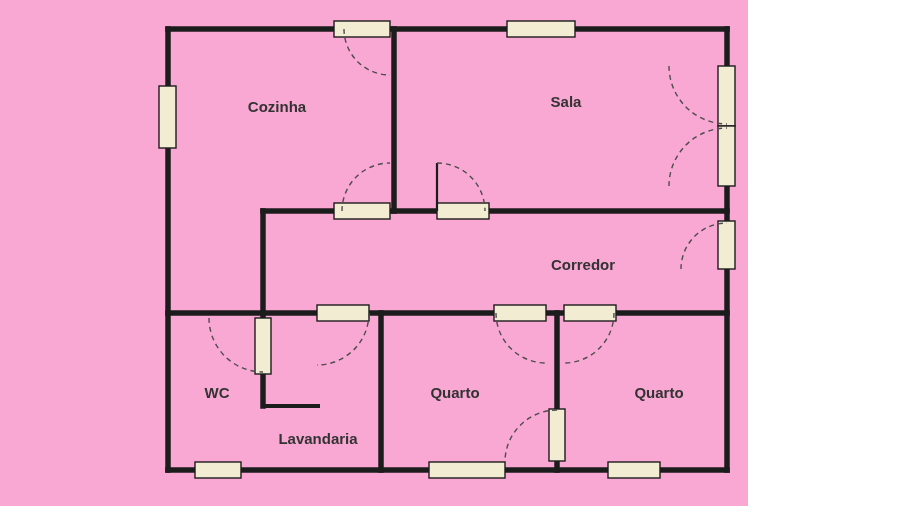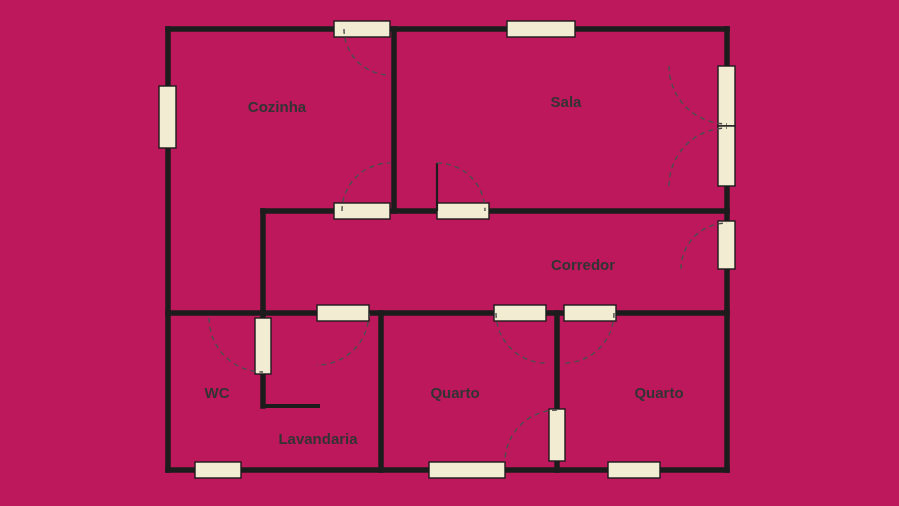--- a/index.html
+++ b/index.html
@@ -6,23 +6,23 @@
     margin: 0;
     padding: 0;
     background: #ffffff;
     width: 899px;
     height: 506px;
     overflow: hidden;
     font-family: "Liberation Sans", "DejaVu Sans", sans-serif;
   }
   .canvas {
     position: relative;
-    width: 899px;
+    width: 748px;
     height: 506px;
-    background: #be185d;
+    background: #f9a8d4;
   }
   svg { display: block; }
   .walls line {
     stroke: #1c1c1c;
     stroke-width: 5.5;
     stroke-linecap: square;
   }
   .walls line.thin-wall {
     stroke-width: 4;
   }

